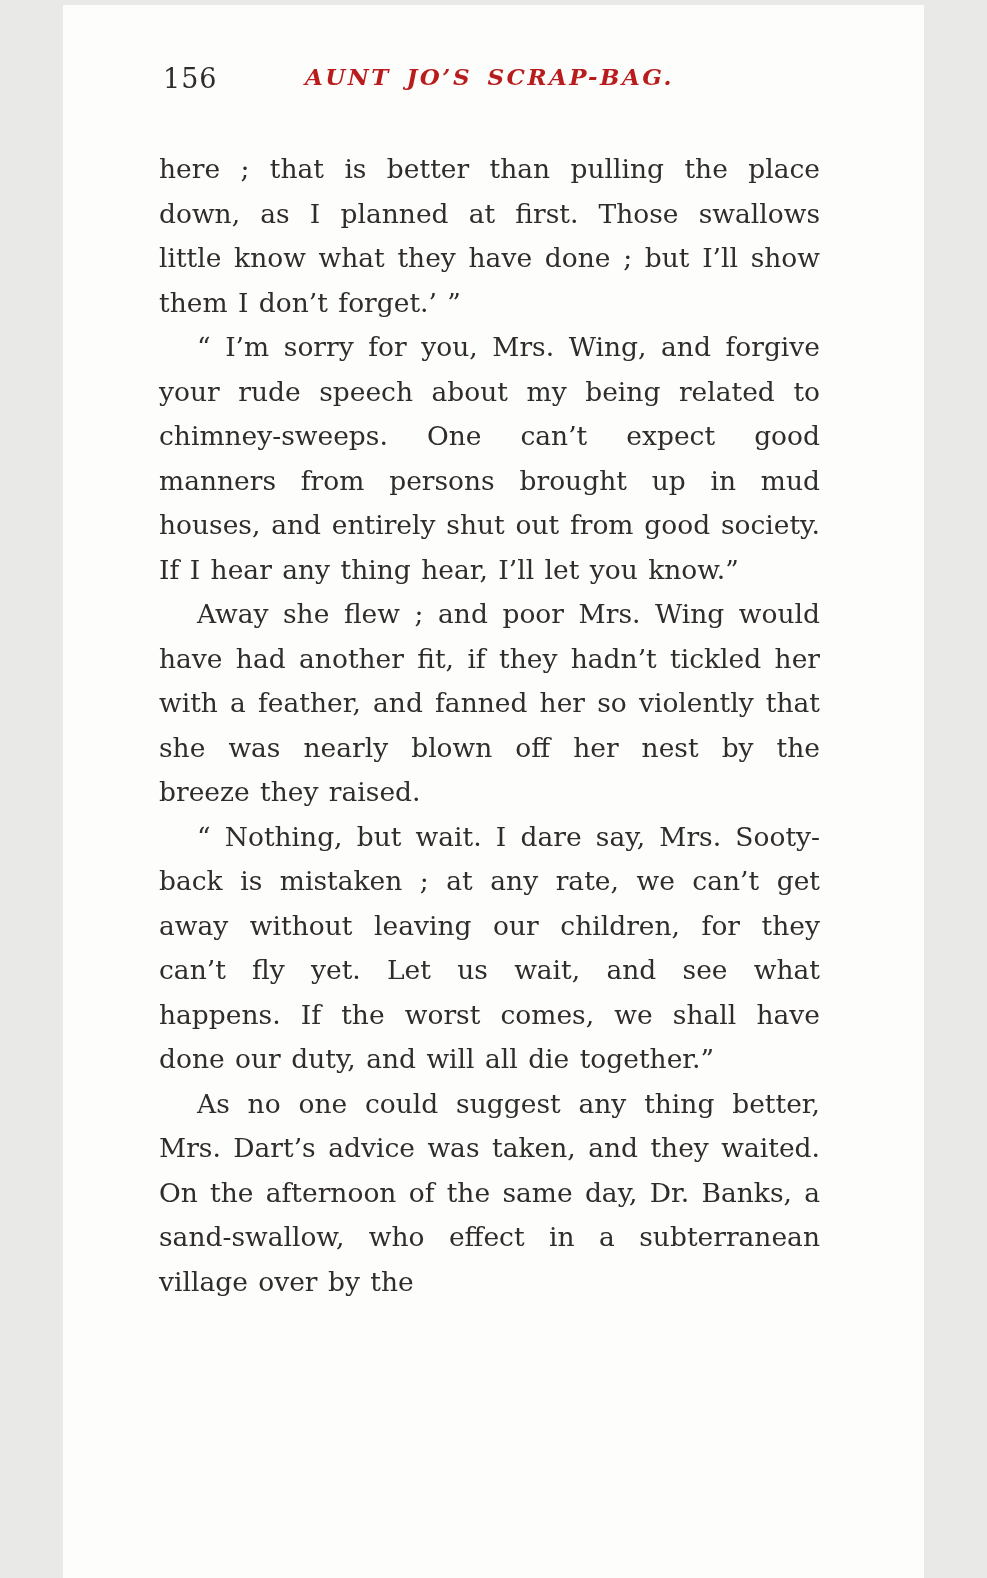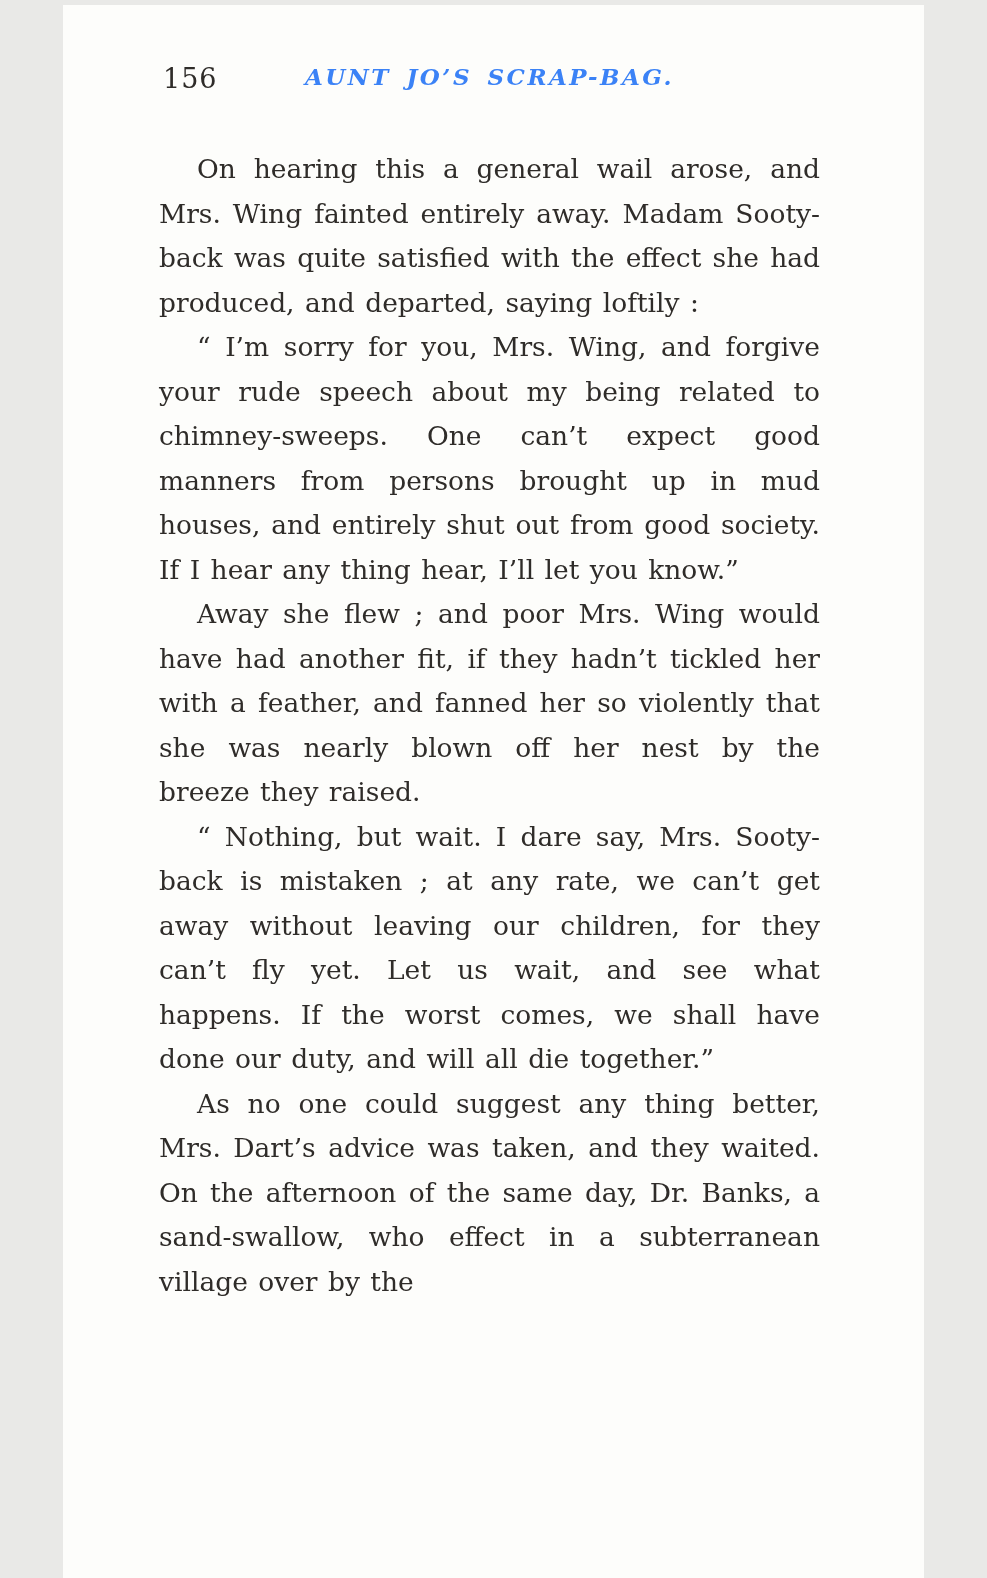--- a/index.html
+++ b/index.html
@@ -35,21 +35,21 @@
     position: absolute;
     left: 0;
     right: 0;
     top: 2px;
     text-align: center;
     font-style: italic;
     font-weight: bold;
     font-size: 23px;
     letter-spacing: 2.5px;
     word-spacing: 5px;
-    color: #3b82f6;
+    color: #b91c1c;
   }
   .page-body {
     font-size: 26.5px;
     line-height: 44.5px;
     text-align: justify;
     word-spacing: 2px;
   }
   .page-body p {
     margin: 0;
     text-indent: 38px;
@@ -60,19 +60,19 @@
 </style>
 </head>
 <body>
 
 <div class="page">
   <div class="page-header">
     <span class="page-number">156</span>
     <span class="running-title">AUNT JO’S SCRAP-BAG.</span>
   </div>
   <div class="page-body">
-    <p>On hearing this a general wail arose, and Mrs. Wing fainted entirely away. Madam Sooty-back was quite satisfied with the effect she had produced, and departed, saying loftily :</p>
+    <p class="noindent">here ; that is better than pulling the place down, as I planned at first. Those swallows little know what they have done ; but I’ll show them I don’t forget.’ ”</p>
     <p>“ I’m sorry for you, Mrs. Wing, and forgive your rude speech about my being related to chimney-sweeps. One can’t expect good manners from persons brought up in mud houses, and entirely shut out from good society. If I hear any thing hear, I’ll let you know.”</p>
     <p>Away she flew ; and poor Mrs. Wing would have had another fit, if they hadn’t tickled her with a feather, and fanned her so violently that she was nearly blown off her nest by the breeze they raised.</p>
     <p>“ Nothing, but wait. I dare say, Mrs. Sooty-back is mistaken ; at any rate, we can’t get away without leaving our children, for they can’t fly yet. Let us wait, and see what happens. If the worst comes, we shall have done our duty, and will all die together.”</p>
     <p>As no one could suggest any thing better, Mrs. Dart’s advice was taken, and they waited. On the afternoon of the same day, Dr. Banks, a sand-swallow, who effect in a subterranean village over by the</p>
   </div>
 </div>
 
 </body></html>

